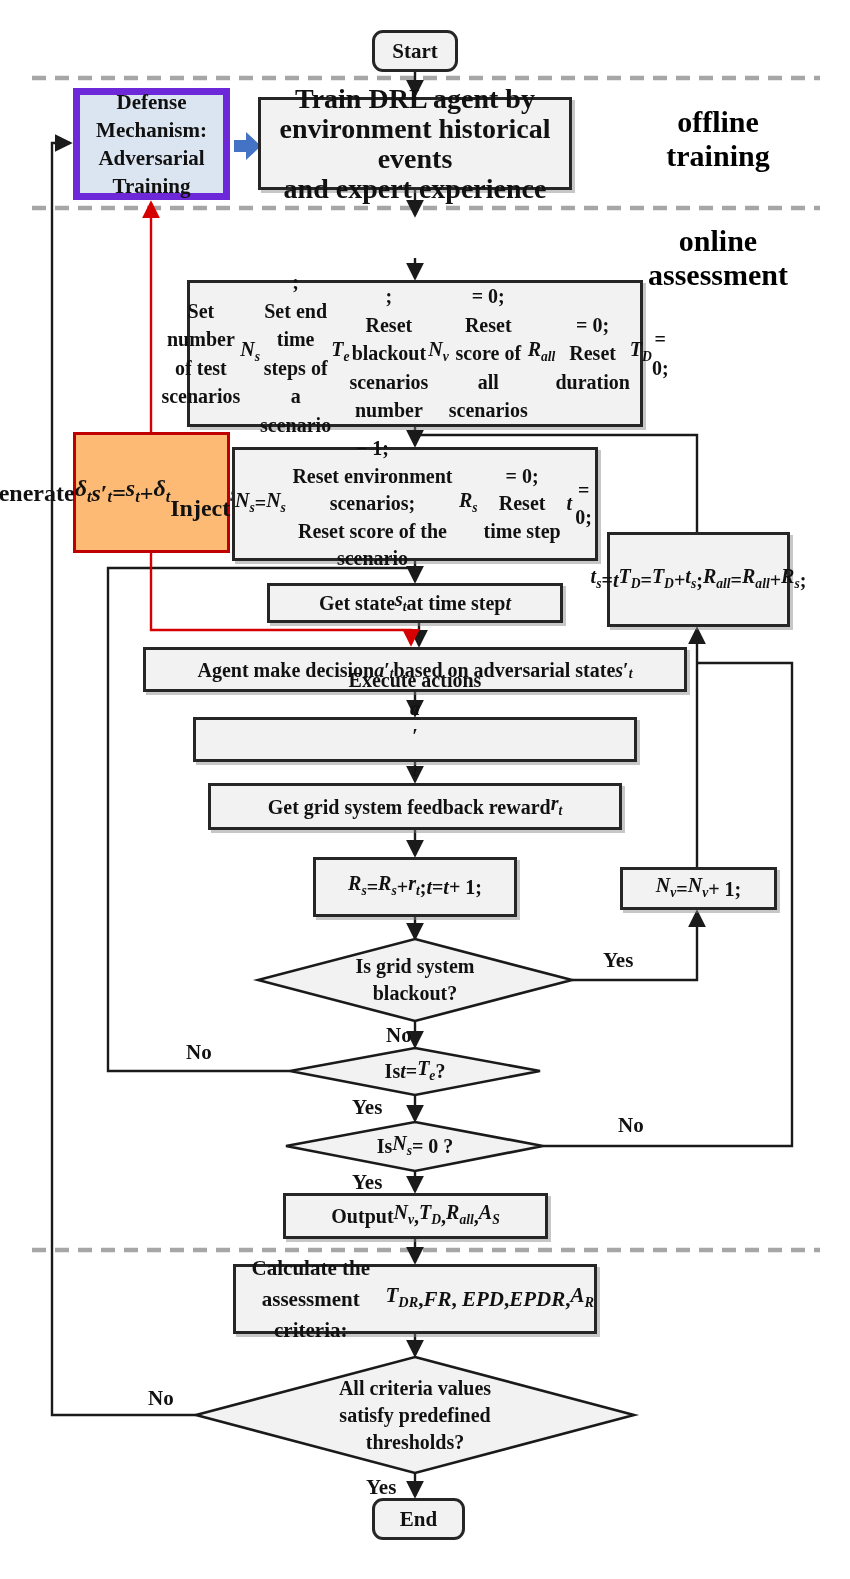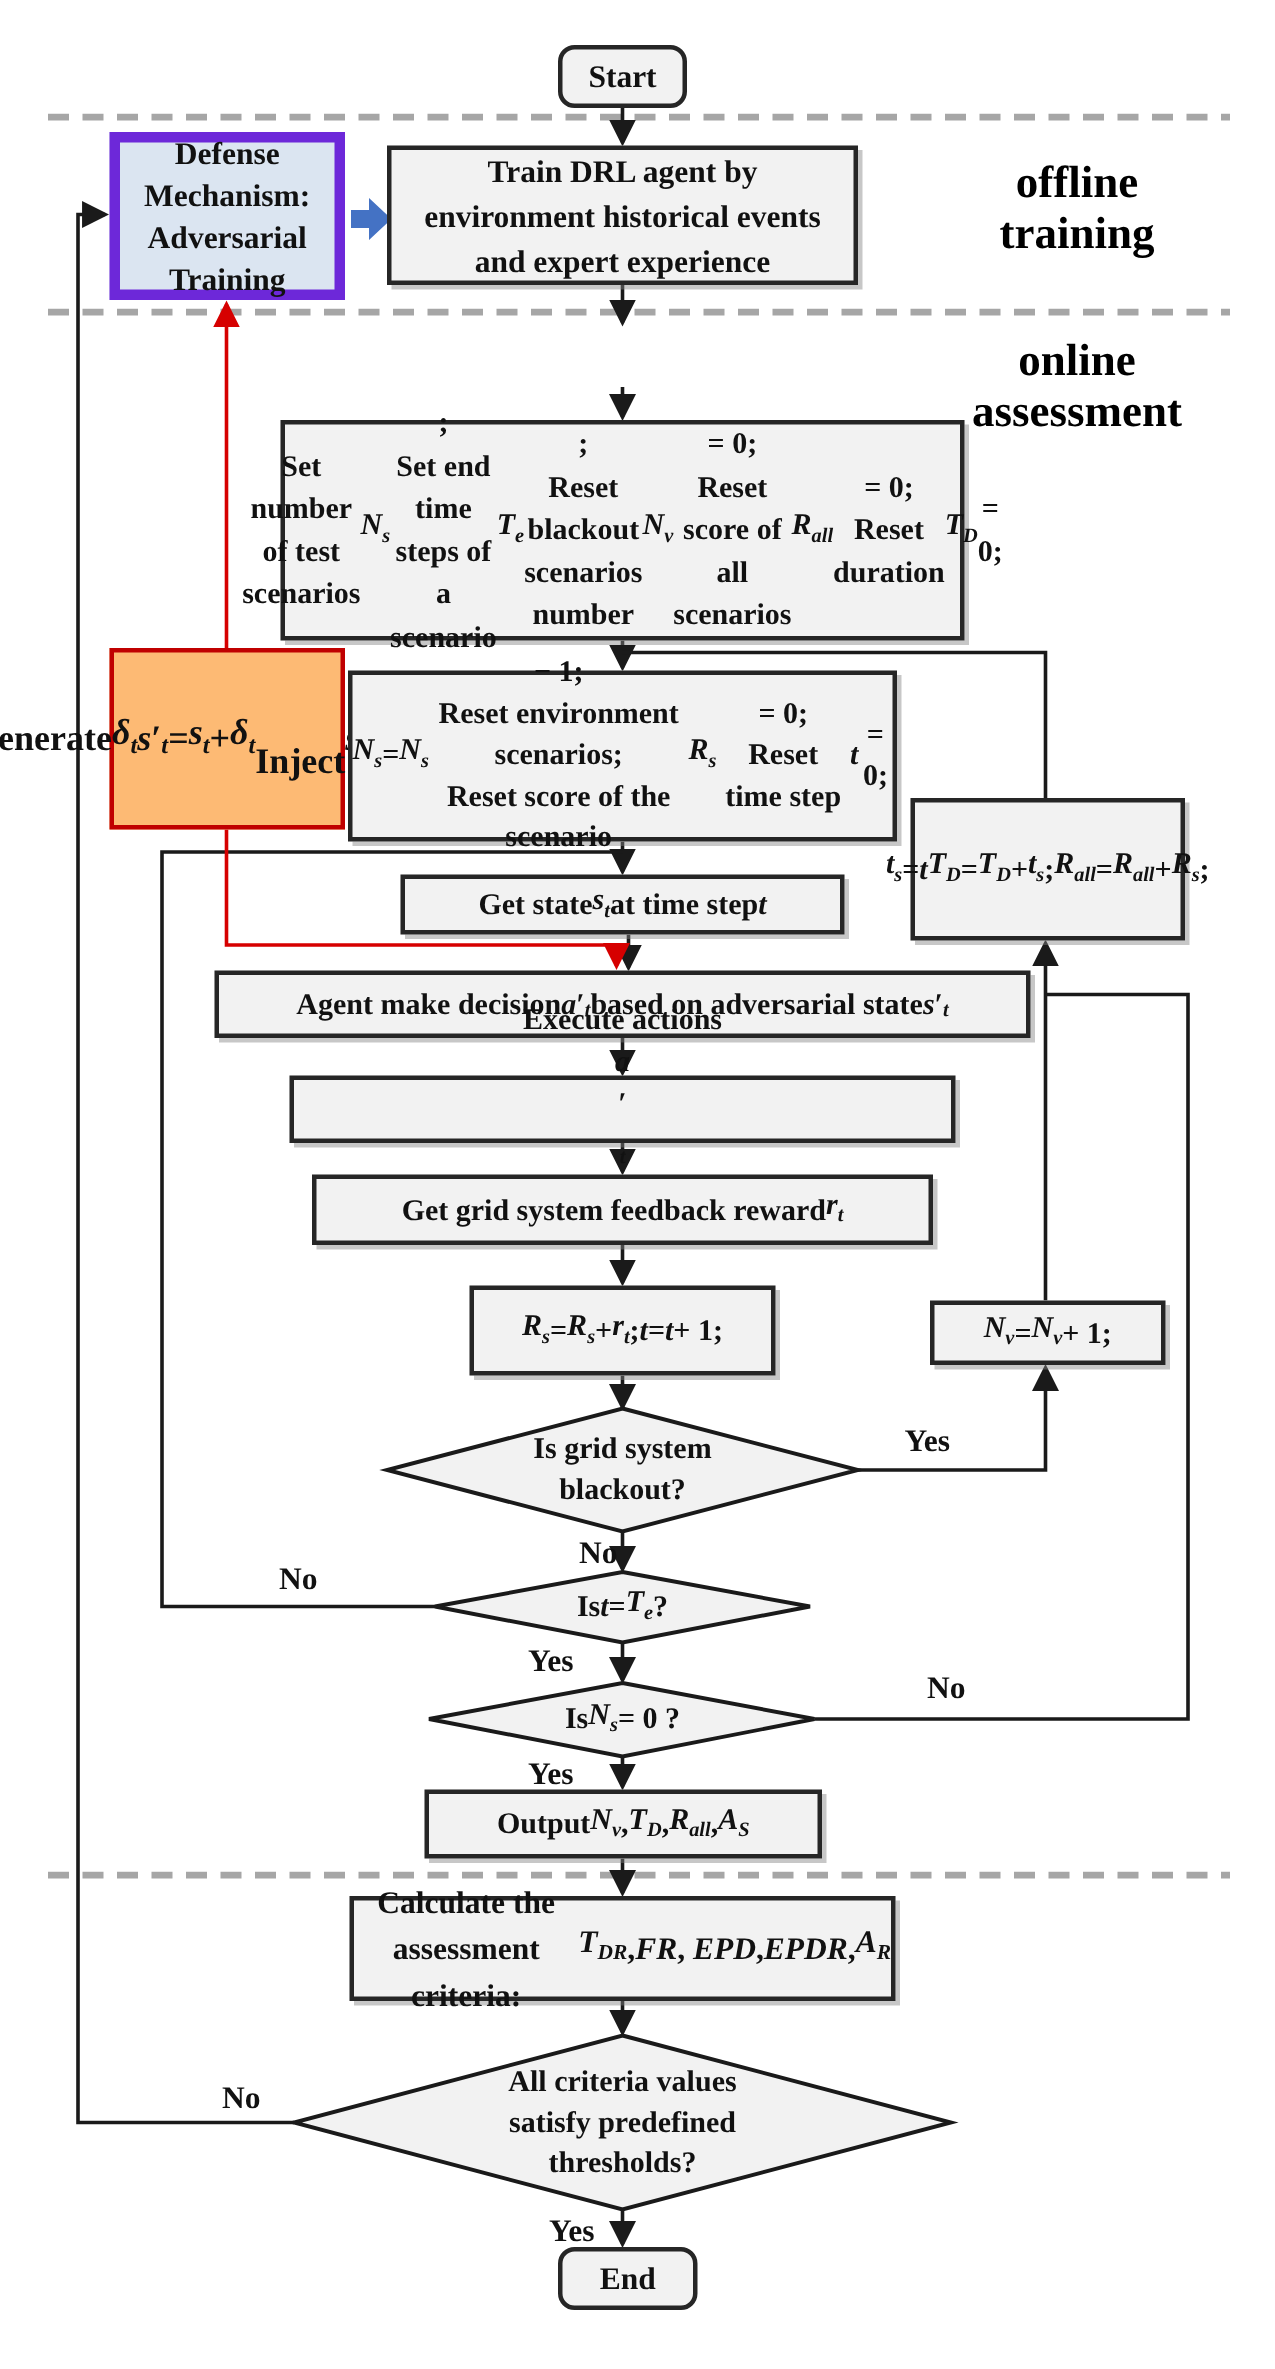--- a/index.html
+++ b/index.html
@@ -113,21 +113,21 @@
   </div>
   <div class="seclabel" style="left:618px;top:224px;">
     <div>online</div>
     <div>assessment</div>
   </div>
 
   <div class="node terminal" style="left:372px;top:30px;width:86px;height:42px;font-size:21px;">Start</div>
 
   <div class="node defense" style="left:73px;top:88px;width:157px;height:112px;">Defense<br>Mechanism:<br>Adversarial<br>Training</div>
 
-  <div class="node" style="left:258px;top:97px;width:314px;height:93px;font-size:21px;line-height:30px;">Train DRL agent by<br>environment historical events<br>and expert experience</div>
+  <div class="node" style="left:258px;top:97px;width:314px;height:93px;font-size:28px;line-height:30px;">Train DRL agent by<br>environment historical events<br>and expert experience</div>
 
 
   <div class="node" style="left:187px;top:280px;width:456px;height:147px;line-height:28.5px;">Set number of test scenarios <i>N<sub>s</sub></i>;<br>Set end time steps of a scenario <i>T<sub>e</sub></i>;<br>Reset blackout scenarios number <i>N<sub>v</sub></i> = 0;<br>Reset score of all scenarios <i>R<sub>all</sub></i> = 0;<br>Reset duration <i>T<sub>D</sub></i> = 0;</div>
 
   <div class="node alert" style="left:73px;top:432px;width:157px;height:121px;">Generate <i>δ<sub>t</sub></i><br><i>s</i>′<i><sub>t</sub></i> = <i>s<sub>t</sub></i> + <i>δ<sub>t</sub></i><br>Inject <i>s</i>′<i><sub>t</sub></i><br><i>A<sub>s</sub></i> = <i>A<sub>s</sub></i> + 1</div>
 
   <div class="node" style="left:232px;top:447px;width:366px;height:114px;line-height:27.5px;"><i>N<sub>s</sub></i> = <i>N<sub>s</sub></i> − 1;<br>Reset environment scenarios;<br>Reset score of the scenario <i>R<sub>s</sub></i> = 0;<br>Reset time step <i>t</i> = 0;</div>
 
   <div class="node" style="left:607px;top:532px;width:183px;height:95px;line-height:30px;"><i>t<sub>s</sub></i> = <i>t</i><br><i>T<sub>D</sub></i> = <i>T<sub>D</sub></i> + <i>t<sub>s</sub></i>;<br><i>R<sub>all</sub></i> = <i>R<sub>all</sub></i> + <i>R<sub>s</sub></i> ;</div>
 

